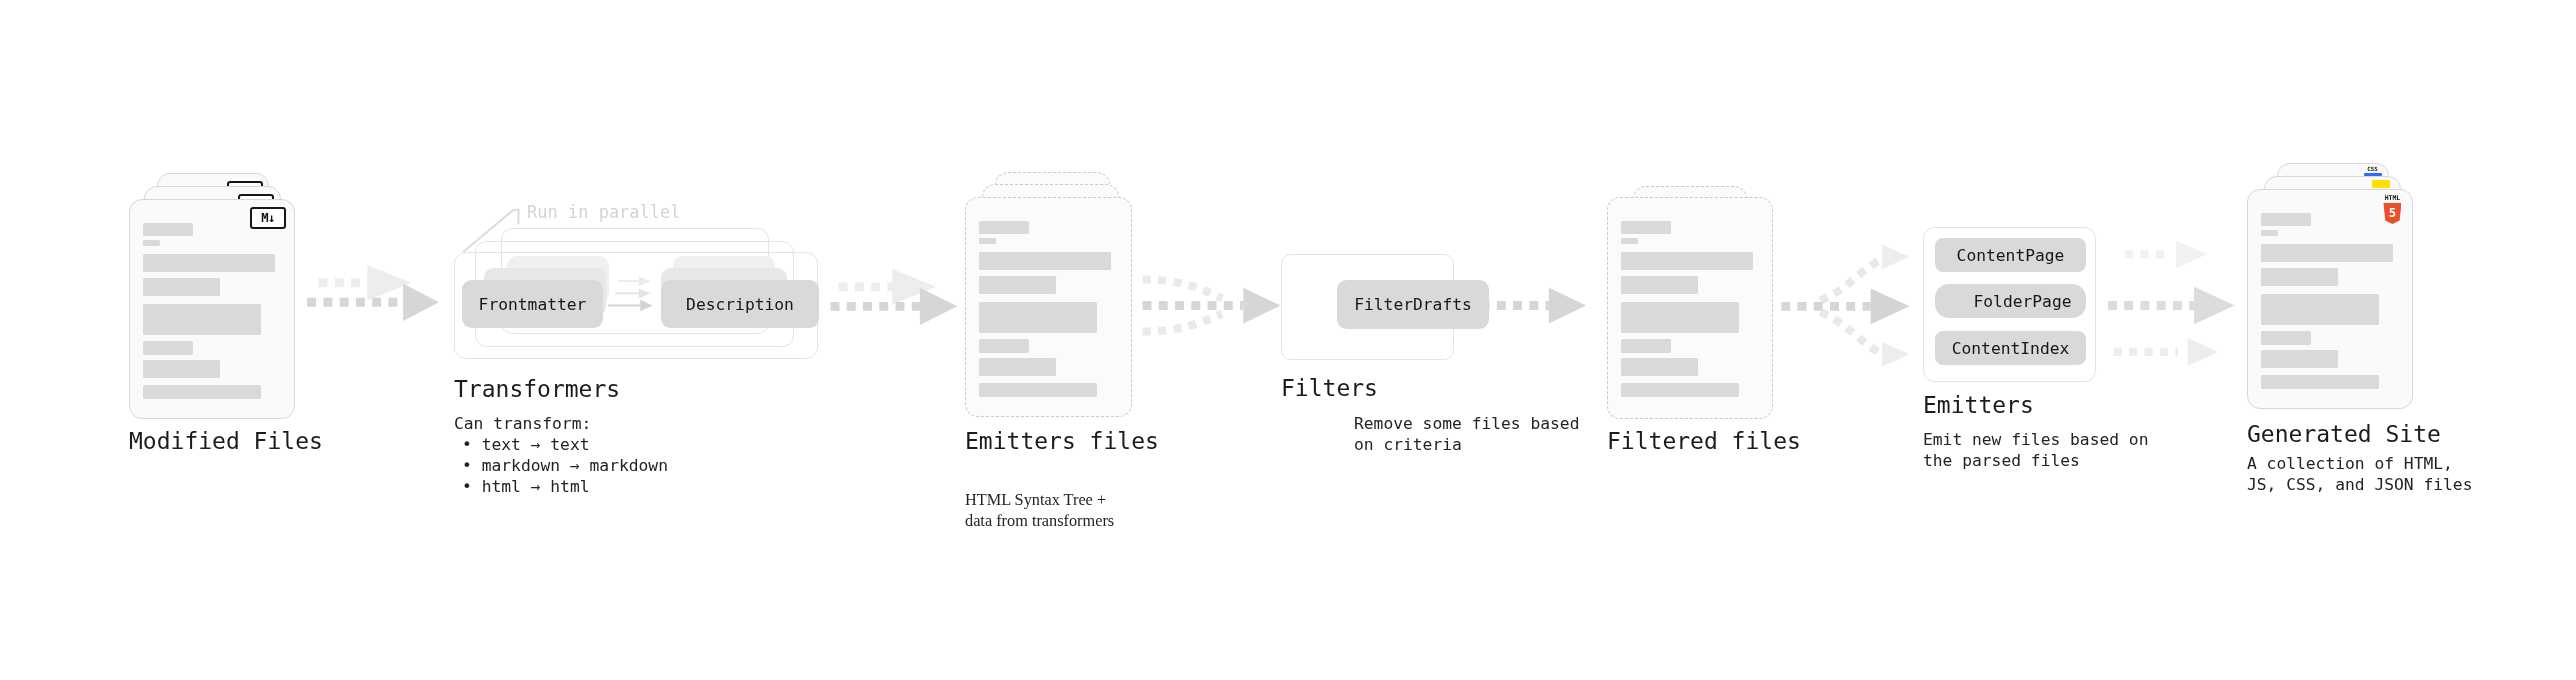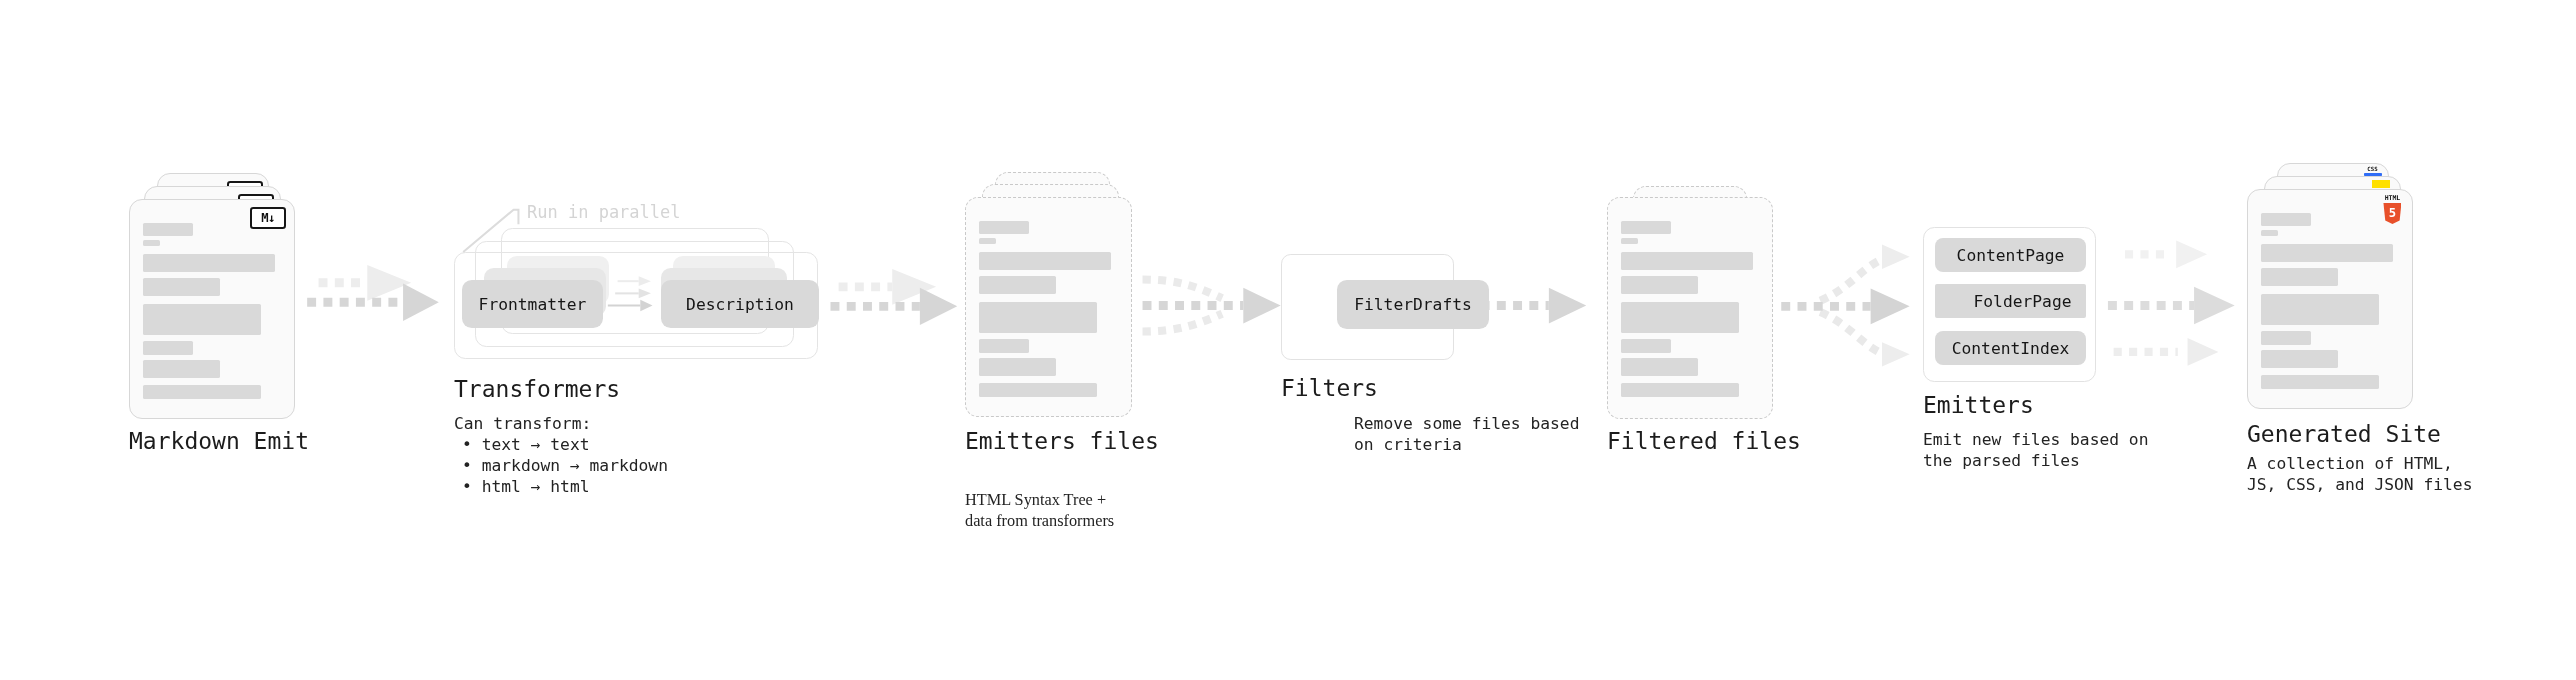--- a/index.html
+++ b/index.html
@@ -129,21 +129,21 @@
         <div class="bar" style="width: 17px; height: 5.7px; margin-bottom: 8.1px;"></div>
         <div class="bar" style="width: 132px; height: 18px; margin-bottom: 6.5px;"></div>
         <div class="bar" style="width: 77px; height: 18px; margin-bottom: 8.1px;"></div>
         <div class="bar" style="width: 118px; height: 31px; margin-bottom: 5.7px;"></div>
         <div class="bar" style="width: 50px; height: 14px; margin-bottom: 4.9px;"></div>
         <div class="bar" style="width: 77px; height: 18px; margin-bottom: 6.5px;"></div>
         <div class="bar" style="width: 118px; height: 14.6px; margin-bottom: 0px;"></div>
       </div>
   </div>
 </div>
-<div class="h" style="left:129px;top:428px;">Markdown Emit</div>
+<div class="h" style="left:129px;top:428px;">Modified Files</div>
 
 <div class="annotation" style="left:527px;top:202px;">Run in parallel</div>
 <div class="t-box" style="left:501px;top:228px;width:268px;height:106px;"></div>
 <div class="t-box" style="left:475px;top:241px;width:319px;height:106px;"></div>
 <div class="t-box" style="left:454px;top:252px;width:364px;height:107px;"></div>
 <div class="ghost g2" style="left:507px;top:256px;width:102px;"></div>
 <div class="ghost g1" style="left:484px;top:268px;width:122px;"></div>
 <div class="node-btn" style="left:462px;top:280px;width:141px;height:48px;">Frontmatter</div>
 <div class="ghost g2" style="left:673px;top:256px;width:102px;"></div>
 <div class="ghost g1" style="left:661px;top:268px;width:126px;"></div>
@@ -198,21 +198,21 @@
         <div class="bar" style="width: 50px; height: 14px; margin-bottom: 4.9px;"></div>
         <div class="bar" style="width: 77px; height: 18px; margin-bottom: 6.5px;"></div>
         <div class="bar" style="width: 118px; height: 14.6px; margin-bottom: 0px;"></div>
       </div>
   </div>
 </div>
 <div class="h" style="left:1607px;top:428px;">Filtered files</div>
 
 <div class="container-box" style="left:1923px;top:227px;width:173px;height:155px;"></div>
 <div class="node-btn" style="left:1935px;top:238px;width:151px;height:34px;border-radius:8.1px;">ContentPage</div>
-<div class="node-btn" style="left:1935px;top:284px;width:151px;height:34px;border-radius:2px;padding-left:24px;">FolderPage</div>
+<div class="node-btn" style="left:1935px;top:284px;width:151px;height:34px;border-radius:14px;padding-left:24px;">FolderPage</div>
 <div class="node-btn" style="left:1935px;top:331px;width:151px;height:34px;border-radius:8.1px;">ContentIndex</div>
 <div class="h" style="left:1923px;top:392px;">Emitters</div>
 <div class="desc" style="left:1923px;top:429px;">
   <div>Emit new files based on</div>
   <div>the parsed files</div>
 </div>
 
 <div class="stack">
   <div class="card" style="left:2277px;top:163px;width:112px;z-index:1;">
     <div class="css-badge">

